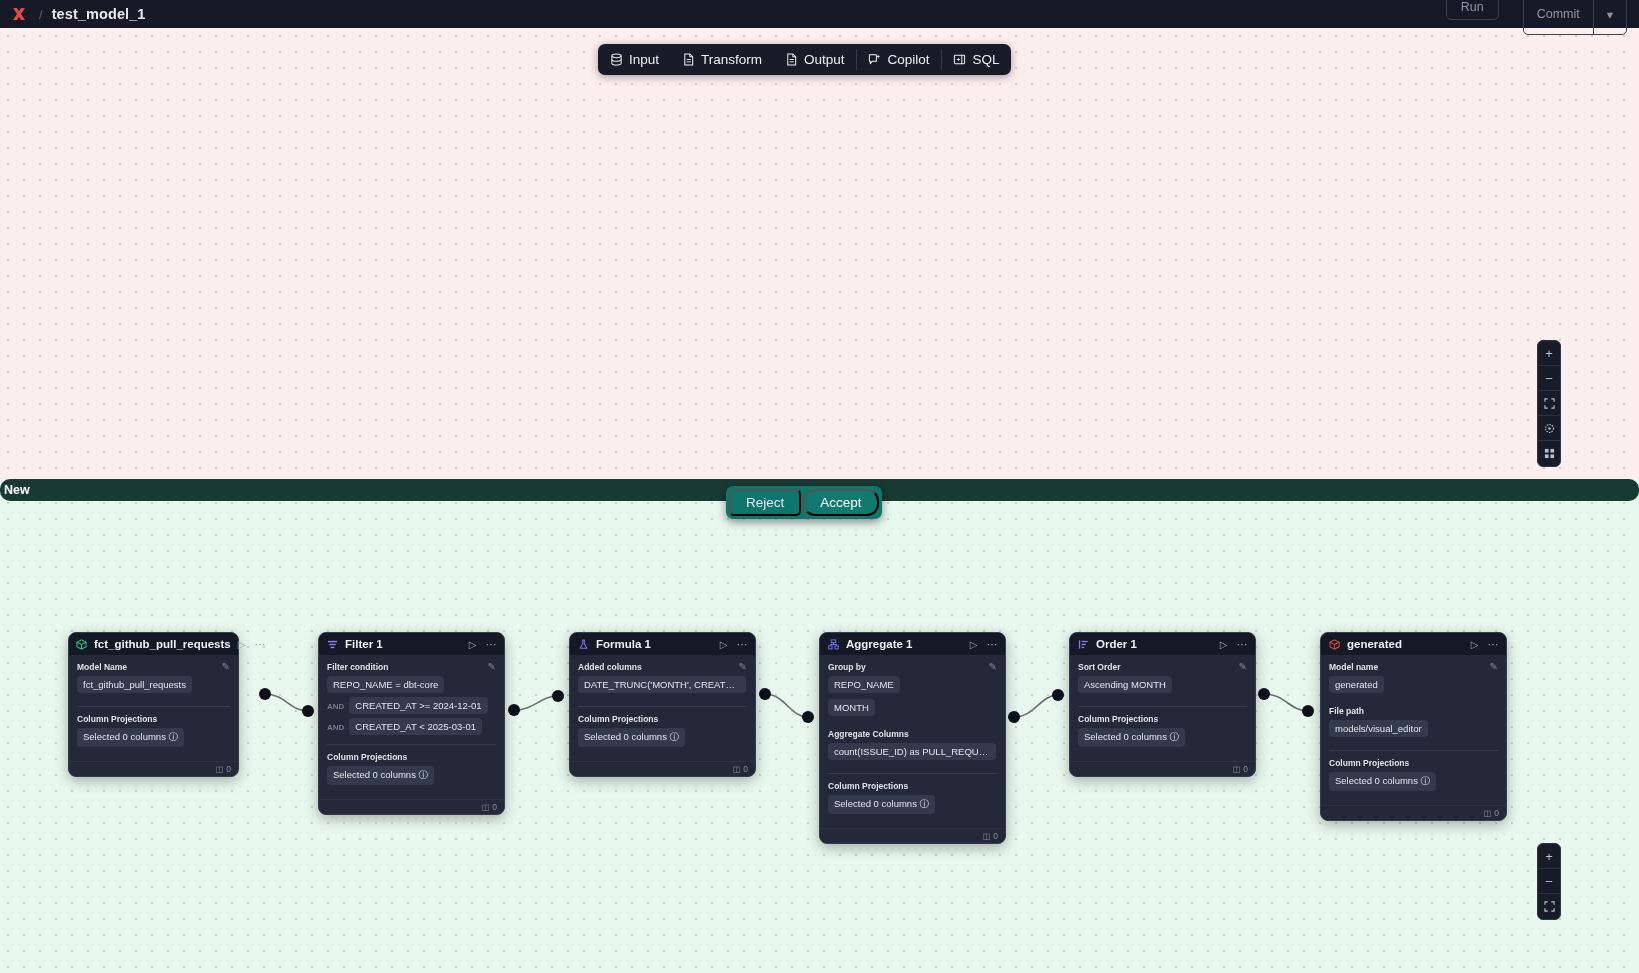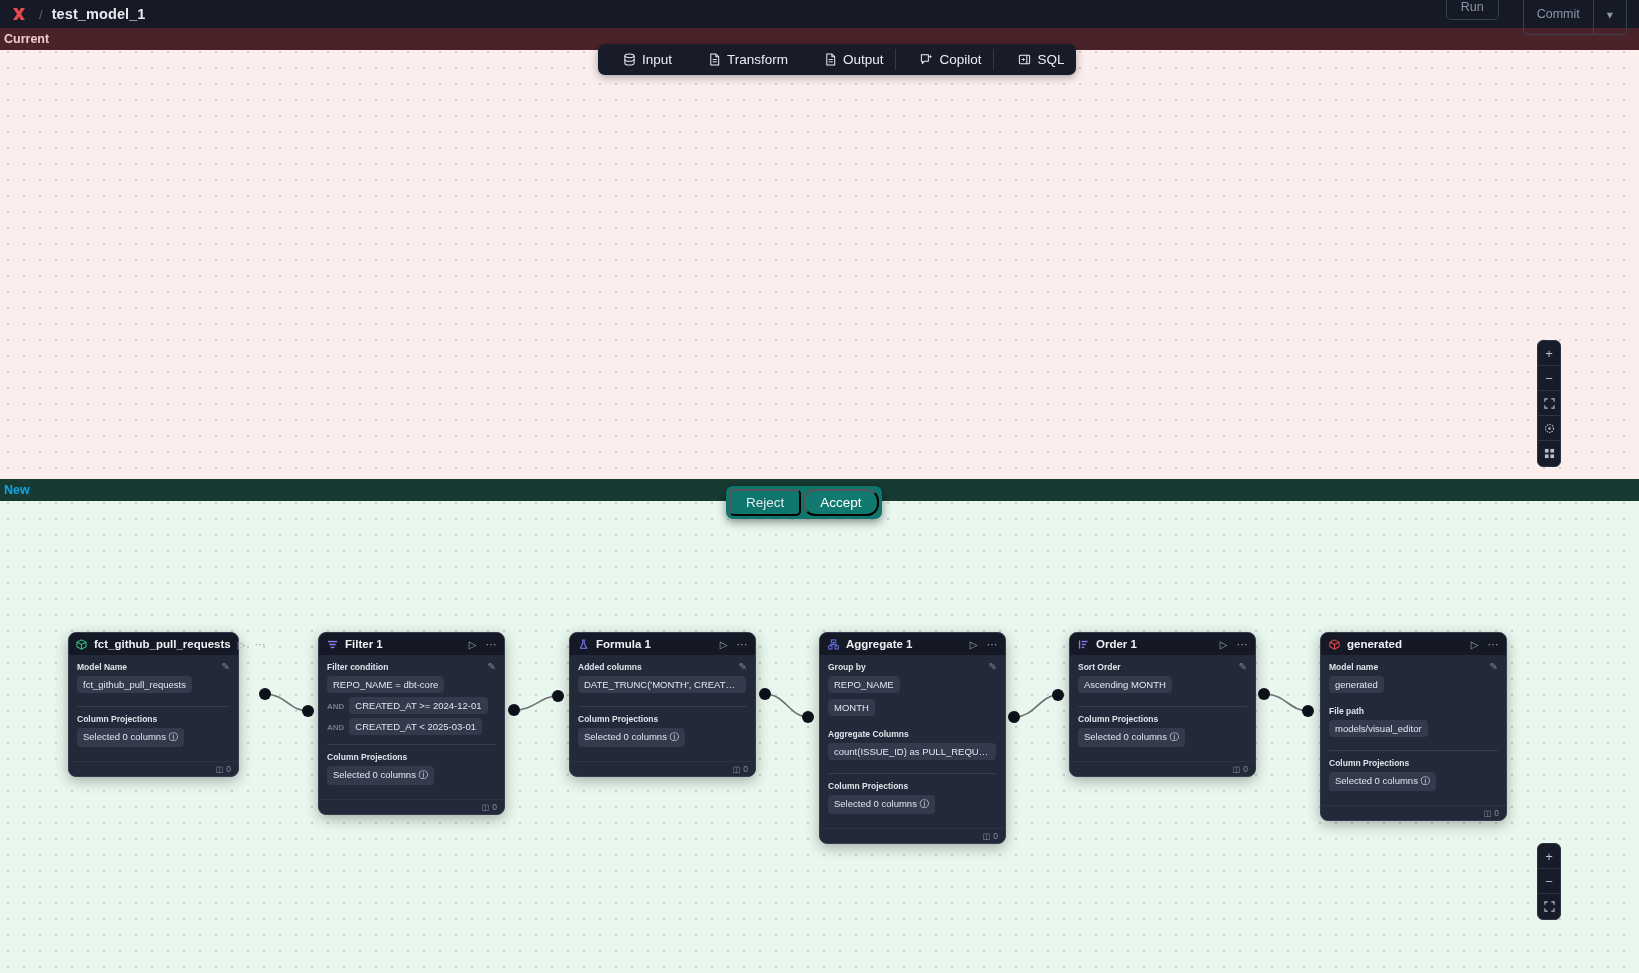--- a/index.html
+++ b/index.html
@@ -43,31 +43,31 @@
     background-size: 16px 16px;
   }
   .pane-new .dots { background-image: radial-gradient(circle, rgba(90,130,110,.30) 1px, transparent 1px); }
 
   .pane-label {
     position: absolute; left: 0; top: 0; height: 22px; width: 1639px;
     display: flex; align-items: center; padding-left: 4px;
     font-size: 12.5px; font-weight: 600; z-index: 5;
   }
   .label-current { background: #4a2329; color: #f5c9cd; }
-  .label-new { background: #173a33; color: #0ea5e9; }
+  .label-new { background: #173a33; color: #ffffff; border-radius: 10px; }
 
   
   .toolbar {
     position: absolute; top: 44px; left: 598px; height: 31px;
     background: #171c28; border-radius: 7px; display: flex; align-items: stretch;
     z-index: 40; box-shadow: 0 2px 8px rgba(0,0,0,.35);
   }
   .tb-item {
     display: flex; align-items: center; gap: 6px;
-    padding: 0 11px; color: #eceef3; font-size: 13.5px; font-weight: 500; margin-left: 13px;
+    padding: 0 11px; color: #eceef3; font-size: 13.5px; font-weight: 500;
   }
   .tb-sep { width: 1px; background: #333a4a; margin: 5px 0; }
   .tb-icon { display: inline-flex; width: 14px; height: 14px; align-items: center; justify-content: center; }
 
   
   .decision {
     position: absolute; top: 486px; left: 726px;
     background: #0f766e; border-radius: 7px; padding: 3px;
     display: flex; align-items: center; gap: 2px; z-index: 50;
     box-shadow: 0 3px 10px rgba(0,0,0,.45);
@@ -150,21 +150,20 @@
       <button class="btn-outline">Run</button>
       <div class="commit-group">
         <span>Commit</span>
         <span class="commit-caret">▾</span>
       </div>
     </div>
   </div>
 
   <div class="pane pane-current">
     <div class="dots"></div>
-    <div class="pane-label label-current">Current</div>
   </div>
 
   <div class="pane pane-new">
     <div class="dots"></div>
     <div class="pane-label label-new">New</div>
   </div>
 
   <svg class="edges">
     <g>
       <path class="edge-path" d="M265,694 C285,694 290,711 308,711"></path>

